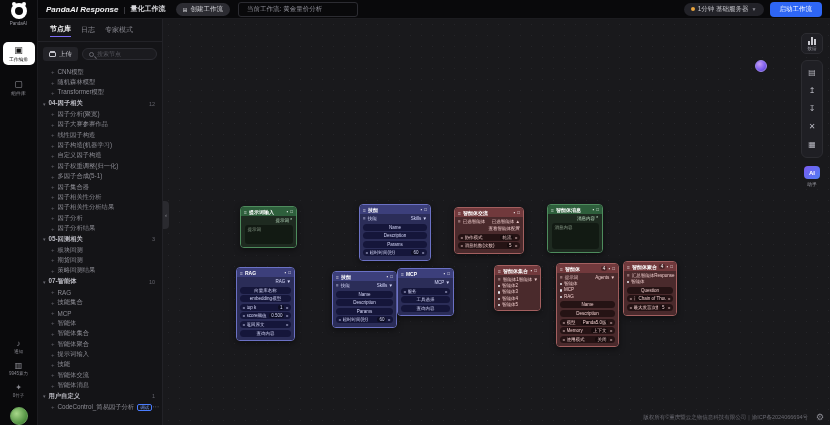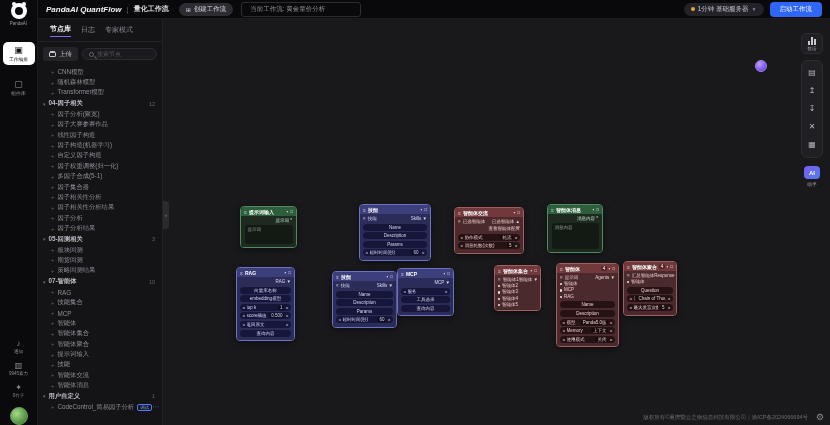--- a/index.html
+++ b/index.html
@@ -147,21 +147,21 @@
         </div>
         <div class="rail-bitem">
           <div class="ric">✦</div>
           <div class="rlb">0竹子</div>
         </div>
       </div>
     <div class="avatar"></div>
   </div>
 
   <div class="header">
-    <span class="h-title">PandaAI QuantFlow</span>
+    <span class="h-title">PandaAI Response</span>
     <span class="h-div">|</span>
     <span class="h-sub">量化工作流</span>
     <span class="h-create">
         <span class="ic">⊞</span>
         <span>创建工作流</span>
       </span>
     <span class="h-current">当前工作流: 黄金量价分析</span>
     <span class="h-right">
       <span class="h-server">
           <span class="dot"></span>

